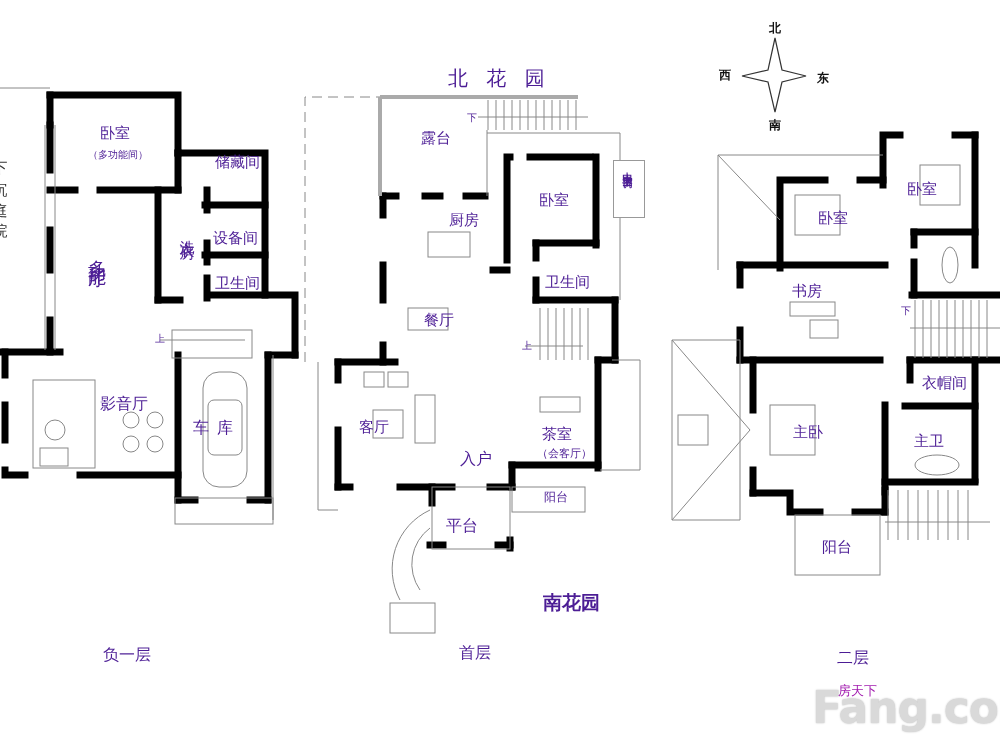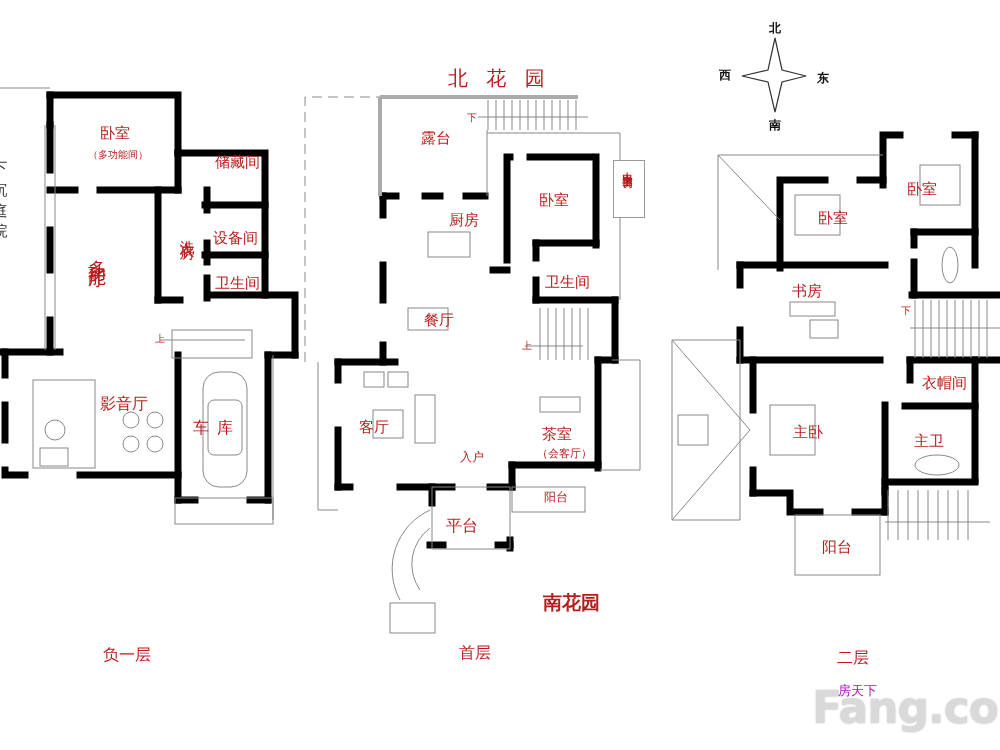--- a/index.html
+++ b/index.html
@@ -1,19 +1,19 @@
 <!DOCTYPE html>
 <html><head>
 <meta charset="utf-8">
 <style>
   html, body { margin:0; padding:0; background:#ffffff; }
   body { width:1000px; height:750px; position:relative; overflow:hidden;
          font-family:"DejaVu Serif", "Liberation Serif", serif; color:#111; }
   svg { position:absolute; left:0; top:0; }
-  .lbl { position:absolute; white-space:nowrap; font-size:15px; line-height:1; color:#b91c1c; }
+  .lbl { position:absolute; white-space:nowrap; font-size:15px; line-height:1; color:#4c1d95; }
   .lbl.sm { font-size:10px; }
   .lbl.v { writing-mode:vertical-rl; letter-spacing:2px; }
   .lbl.big { font-size:20px; letter-spacing:6px; }
   .lbl.floor { font-size:16px; }
   .lbl.garden { font-size:19px;font-weight:bold; }
   .compass-lbl { position:absolute; font-size:12px; font-weight:bold; }
   .wm { position:absolute; left:812px; top:682px; font-family:"DejaVu Sans", sans-serif;
         font-size:44px; font-weight:bold; color:#d9d9d9; letter-spacing:-1px;
         text-shadow: 0 0 2px #bbb; }
   .wm-cn { position:absolute; left:838px; top:682px; font-size:13px; color:#a21caf;
@@ -279,21 +279,21 @@
 <div class="lbl" style="left:421px;top:131px">露台</div>
 <div class="lbl" style="left:449px;top:213px">厨房</div>
 <div class="lbl" style="left:539px;top:193px">卧室</div>
 <div class="lbl v sm" style="left:622px;top:164px;font-weight:bold">中央空调</div>
 <div class="lbl" style="left:545px;top:275px">卫生间</div>
 <div class="lbl" style="left:424px;top:313px">餐厅</div>
 <div class="lbl sm" style="left:522px;top:341px">上</div>
 <div class="lbl" style="left:359px;top:420px">客厅</div>
 <div class="lbl" style="left:542px;top:427px">茶室</div>
 <div class="lbl sm" style="left:537px;top:448px;font-size:11px">（会客厅）</div>
-<div class="lbl sm" style="left:460px;top:451px;font-size:12px">入户</div>
+<div class="lbl sm" style="left:460px;top:451px;font-size:16px">入户</div>
 <div class="lbl sm" style="left:544px;top:491px;font-size:12px">阳台</div>
 <div class="lbl sm" style="left:446px;top:518px;font-size:16px">平台</div>
 <div class="lbl garden" style="left:543px;top:593px">南花园</div>
 
 <div class="lbl" style="left:907px;top:182px">卧室</div>
 <div class="lbl" style="left:818px;top:211px">卧室</div>
 <div class="lbl" style="left:792px;top:284px">书房</div>
 <div class="lbl sm" style="left:901px;top:306px">下</div>
 <div class="lbl" style="left:922px;top:376px">衣帽间</div>
 <div class="lbl" style="left:793px;top:425px">主卧</div>

